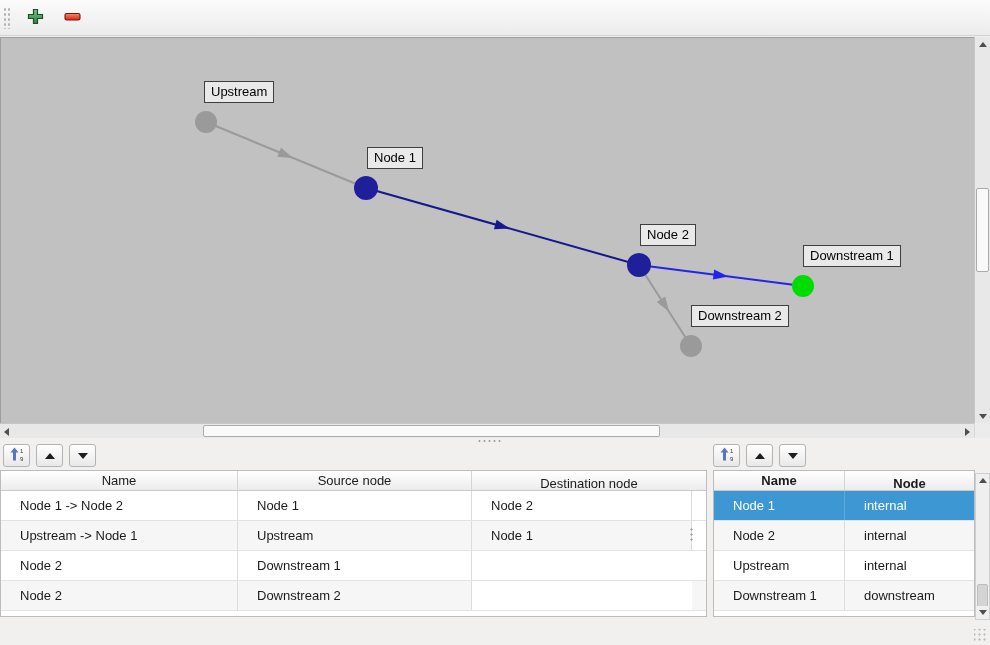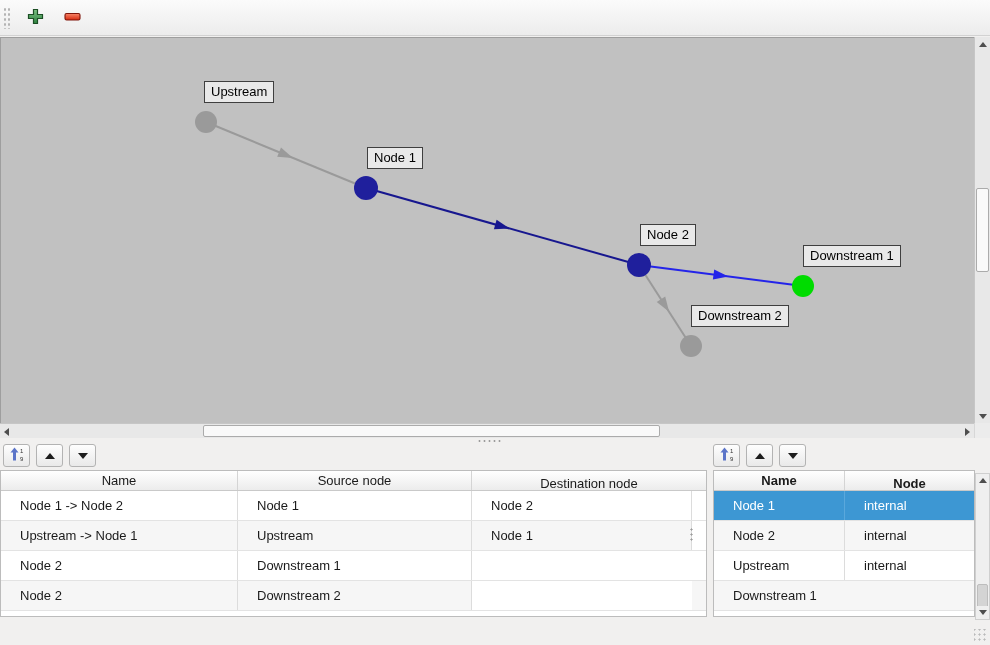--- a/index.html
+++ b/index.html
@@ -252,20 +252,21 @@
       <div class="trow alt">
         <div class="td">Node 2</div>
         <div class="td">internal</div>
       </div>
       <div class="trow">
         <div class="td">Upstream</div>
         <div class="td">internal</div>
       </div>
       <div class="trow alt">
         <div class="td">Downstream 1</div>
+        <div class="td">downstream</div>
       </div>
     </div>
 </div>
 
 <div id="rt-scroll" class="abs">
   <div class="sb-btn" style="left:0; top:0; width:13px; height:13px; background:#efefef;">
       <span class="tri-up"></span>
     </div>
   <div id="rt-thumb" class="abs"></div>
   <div class="sb-btn" style="left:0; top:132px; width:13px; height:13px; background:#efefef;">

